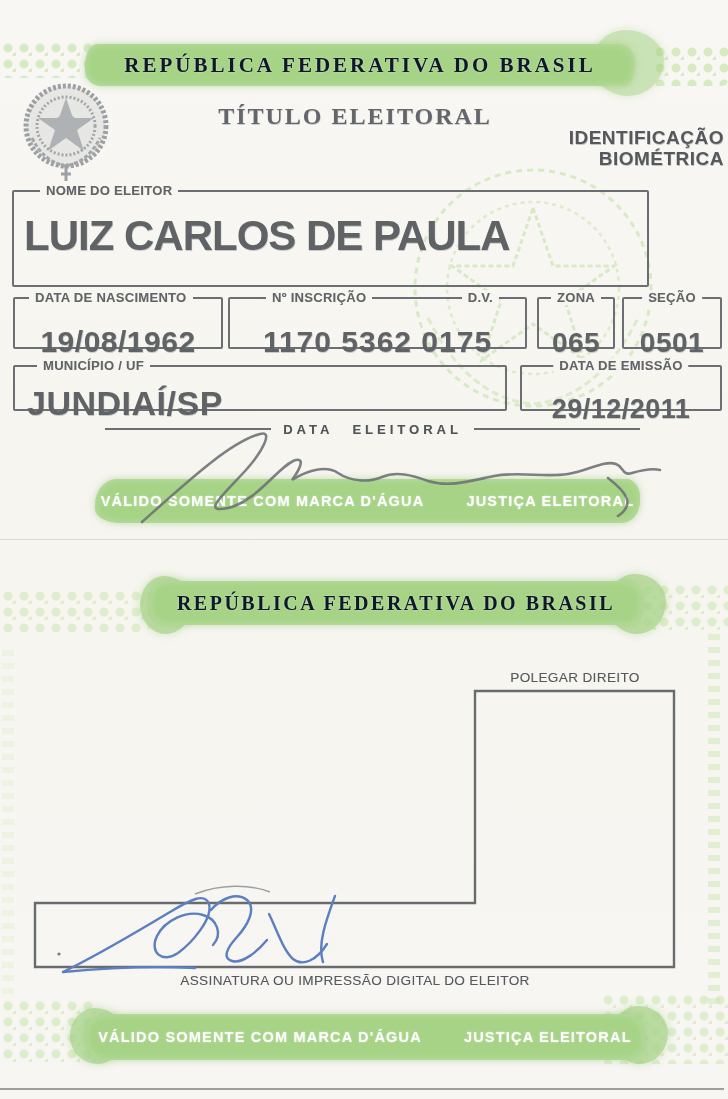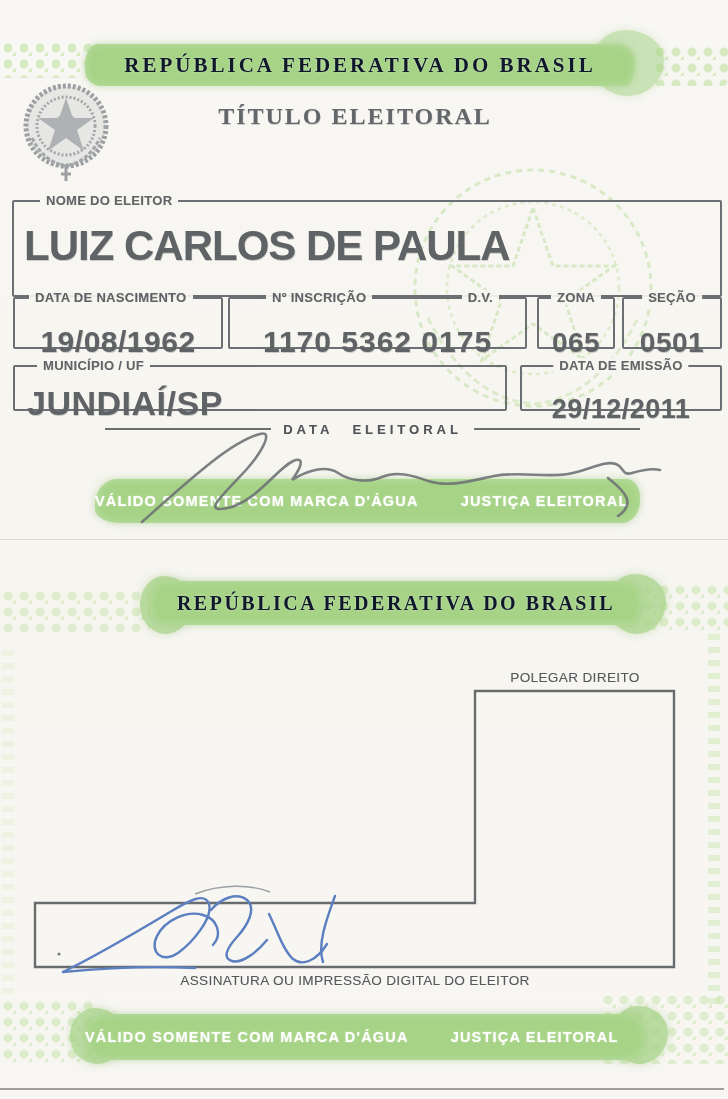--- a/index.html
+++ b/index.html
@@ -69,21 +69,21 @@
     font-size:19px;font-weight:bold;color:#55595d;line-height:1.12;text-align:right;
     letter-spacing:.5px;text-shadow:.5px .5px 0 rgba(120,120,120,.4);
   }
   .juiz-row{display:flex;align-items:center;}
   .juiz-row .rule{flex:1;height:0;border-top:2px solid #54575b;opacity:.85;}
   .juiz-label{
     font-size:13px;font-weight:bold;color:#4f5357;letter-spacing:4px;word-spacing:12px;
     padding:0 12px;white-space:nowrap;text-shadow:.4px .4px 0 rgba(120,120,120,.35);
   }
   .bar-text{
-    width:100%;display:flex;gap:42px;
+    width:100%;display:flex;justify-content:center;gap:42px;
     font-size:14.5px;font-weight:bold;color:#ffffff;letter-spacing:1.2px;
     text-shadow:0 0 2px rgba(255,255,255,.55);white-space:nowrap;
   }
   .caption{
     font-size:13.5px;font-weight:normal;color:#55585c;letter-spacing:.4px;text-align:center;
     text-shadow:.4px .4px 0 rgba(120,120,120,.35);white-space:nowrap;
   }
   svg{display:block;}
 </style>
 </head>
@@ -106,30 +106,32 @@
       <circle cx="48" cy="48" r="29" fill="none" stroke="#95999c" stroke-width="3" stroke-dasharray="2 2"></circle>
       <path d="M48 20 L55 40 L76 40 L59 52 L66 73 L48 60 L30 73 L37 52 L20 40 L41 40 Z" fill="#8e9296" fill-opacity=".75"></path>
       <circle cx="48" cy="48" r="12" fill="#a3a7aa" fill-opacity=".8"></circle>
       <path d="M48 88 L48 103 M43 96 L53 96" stroke="#8e9296" stroke-width="3"></path>
       <path d="M14 60 Q26 84 48 88 Q70 84 82 60" fill="none" stroke="#95999c" stroke-width="3" stroke-dasharray="4 2"></path>
     </svg>
 
     <div class="abs serif-title" style="left:150px;top:103px;width:410px;text-align:center;font-size:24px;">TÍTULO ELEITORAL</div>
 
     <div class="abs biometric" style="right:4px;top:127px;width:210px;">
+      <div>IDENTIFICAÇÃO</div>
+      <div>BIOMÉTRICA</div>
     </div>
 
     <svg class="abs" style="left:388px;top:148px;opacity:.5;" width="290" height="290" viewBox="0 0 290 290">
       <circle cx="145" cy="140" r="118" fill="none" stroke="#badd9c" stroke-width="3" stroke-dasharray="6 5"></circle>
       <circle cx="145" cy="140" r="86" fill="none" stroke="#c4e2a8" stroke-width="2.5" stroke-dasharray="4 4"></circle>
       <path d="M145 60 L165 118 L226 118 L177 153 L196 212 L145 176 L94 212 L113 153 L64 118 L125 118 Z" fill="none" stroke="#badd9c" stroke-width="3" stroke-dasharray="5 3"></path>
       <path d="M40 170 Q80 250 145 256 Q210 250 250 170" fill="none" stroke="#c4e2a8" stroke-width="3" stroke-dasharray="7 4"></path>
     </svg>
 
-    <div class="fbox" style="left:12px;top:200px;width:710px;height:97px;">
+    <div class="fbox" style="left:12px;top:190px;width:637px;height:97px;">
       <span class="flabel" style="left:26px;">NOME DO ELEITOR</span>
       <div class="fvalue" style="top:20px;text-align:left;padding-left:10px;font-size:42px;letter-spacing:-1px;">LUIZ CARLOS DE PAULA</div>
     </div>
 
     <div class="fbox" style="left:13px;top:297px;width:210px;height:52px;">
       <span class="flabel" style="left:14px;">DATA DE NASCIMENTO</span>
       <div class="fvalue" style="bottom:-12px;font-size:30px;">19/08/1962</div>
     </div>
     <div class="fbox" style="left:228px;top:297px;width:299px;height:52px;">
       <span class="flabel" style="left:20px;margin-left:16px;">Nº INSCRIÇÃO</span>

